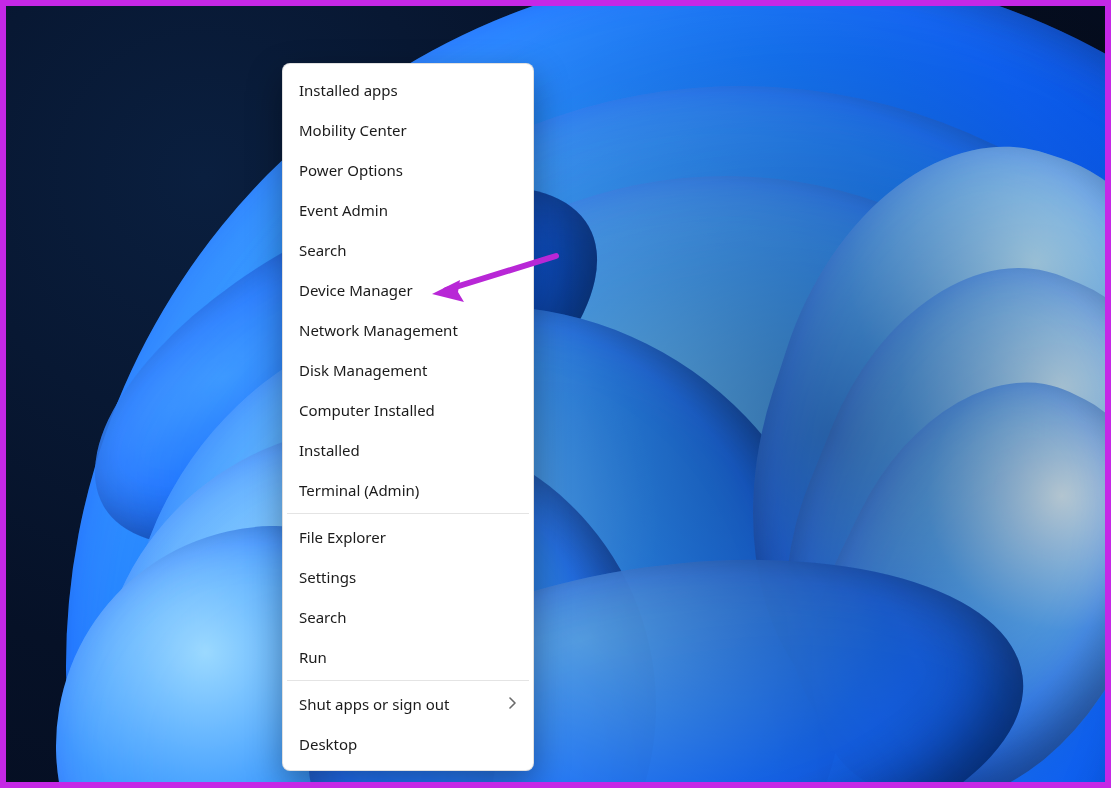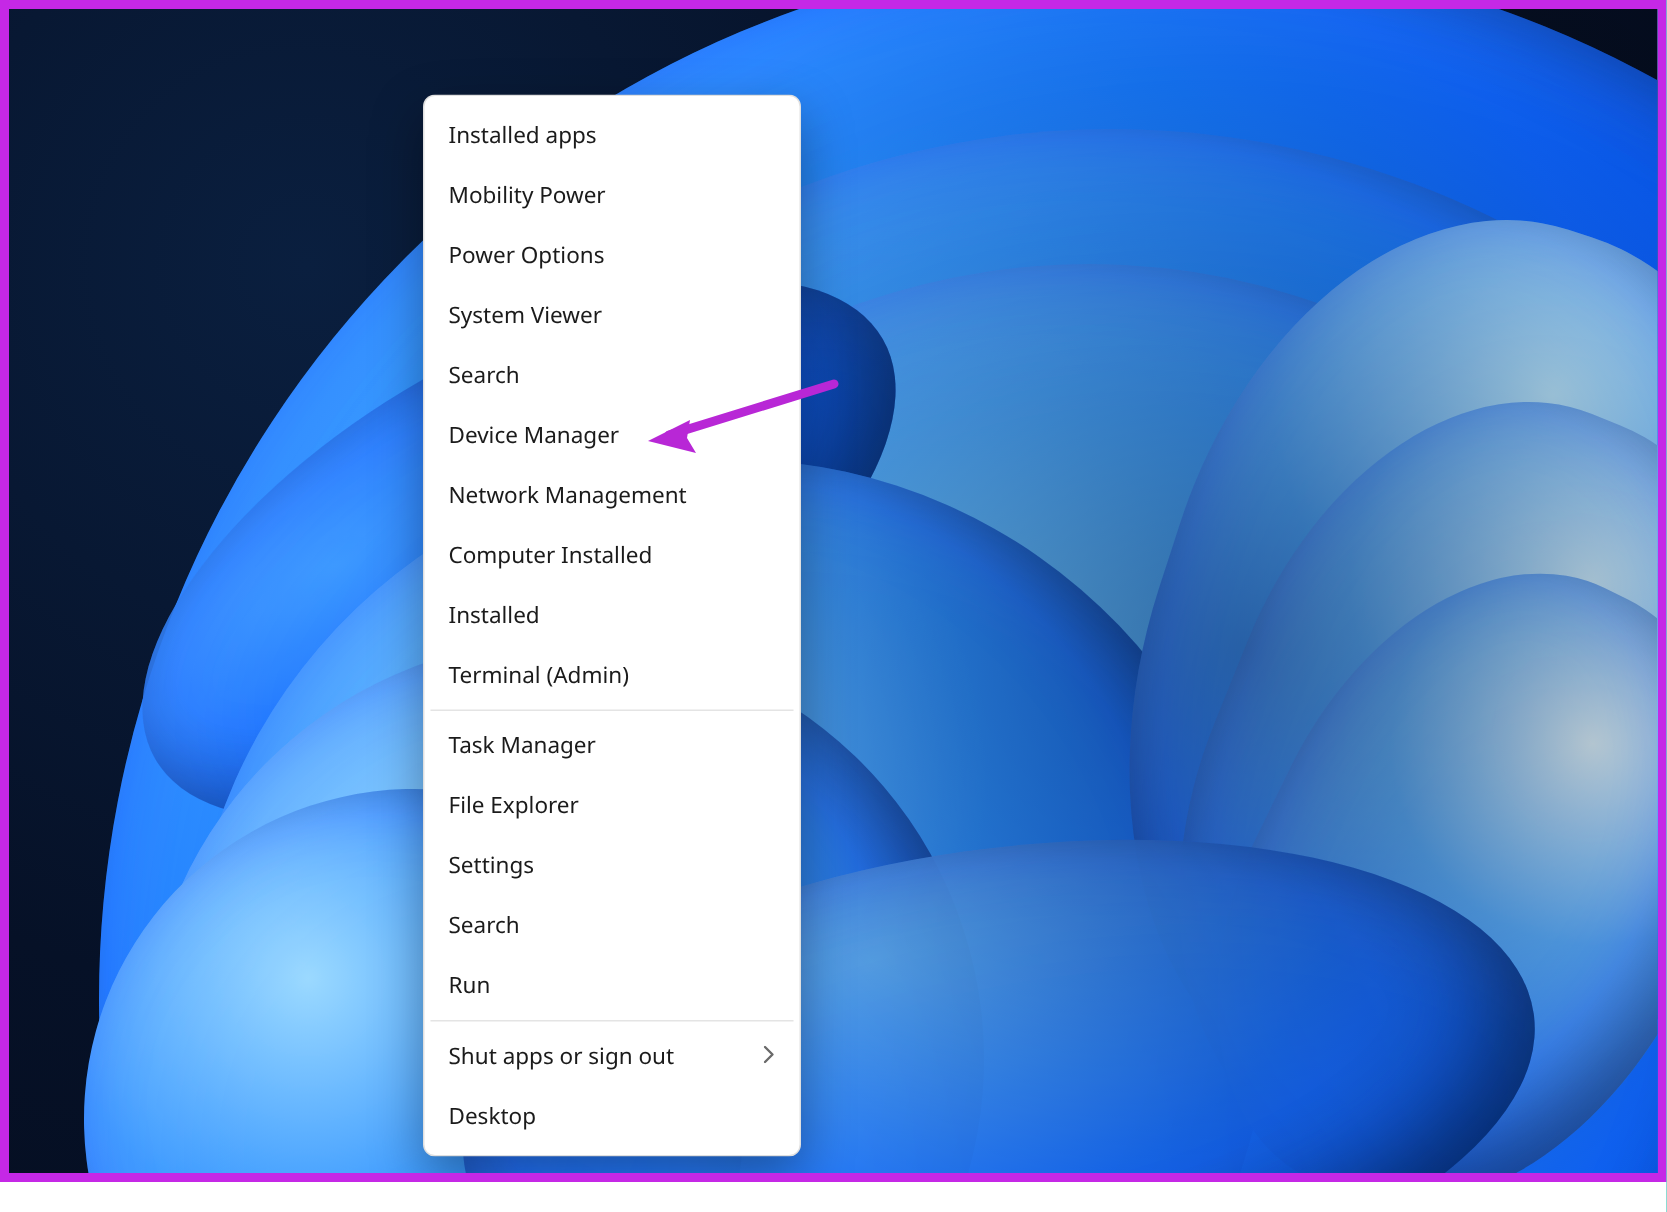--- a/index.html
+++ b/index.html
@@ -146,52 +146,52 @@
     <div class="petal p11"></div>
     <div class="darken"></div>
   </div>
 
   <div class="context-menu">
 
     <div class="menu-item">
       <span class="label">Installed apps</span>
     </div>
     <div class="menu-item">
-      <span class="label">Mobility Power</span>
+      <span class="label">Mobility Center</span>
     </div>
     <div class="menu-item">
       <span class="label">Power Options</span>
     </div>
     <div class="menu-item">
-      <span class="label">System Viewer</span>
+      <span class="label">Event Admin</span>
     </div>
     <div class="menu-item">
       <span class="label">Search</span>
     </div>
     <div class="menu-item">
       <span class="label">Device Manager</span>
     </div>
     <div class="menu-item">
       <span class="label">Network Management</span>
     </div>
     <div class="menu-item">
+      <span class="label">Disk Management</span>
+    </div>
+    <div class="menu-item">
       <span class="label">Computer Installed</span>
     </div>
     <div class="menu-item">
       <span class="label">Installed</span>
     </div>
     <div class="menu-item">
       <span class="label">Terminal (Admin)</span>
     </div>
 
     <div class="menu-sep"></div>
 
-    <div class="menu-item">
-      <span class="label">Task Manager</span>
-    </div>
     <div class="menu-item">
       <span class="label">File Explorer</span>
     </div>
     <div class="menu-item">
       <span class="label">Settings</span>
     </div>
     <div class="menu-item">
       <span class="label">Search</span>
     </div>
     <div class="menu-item">

